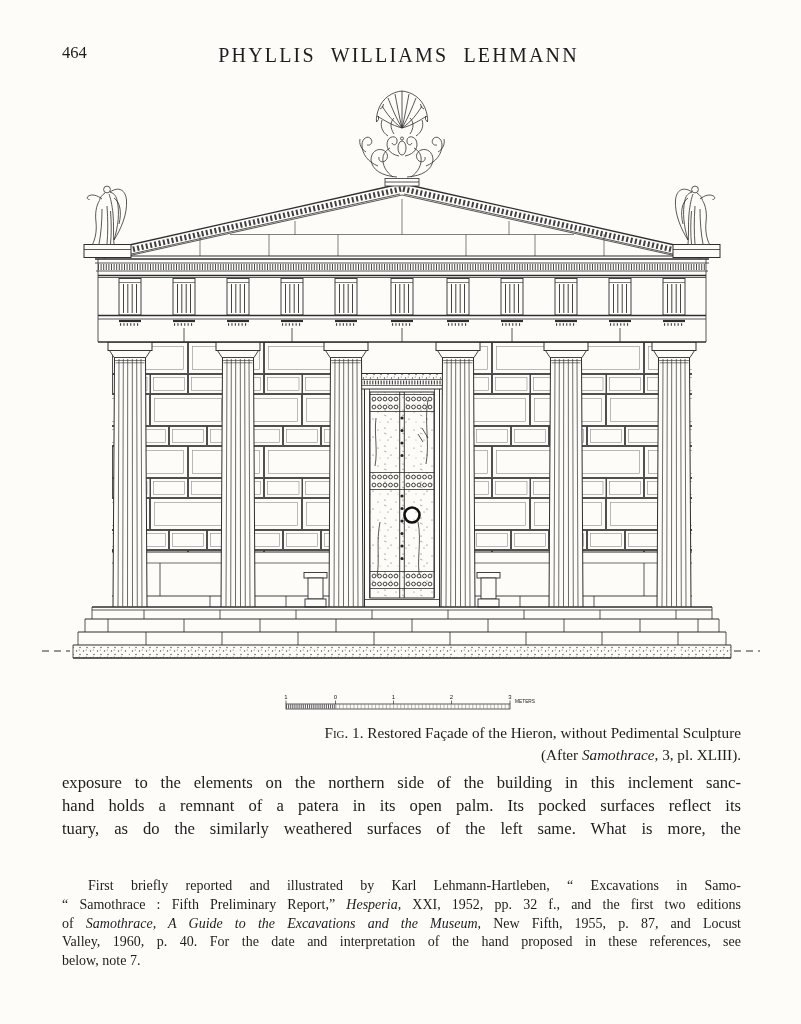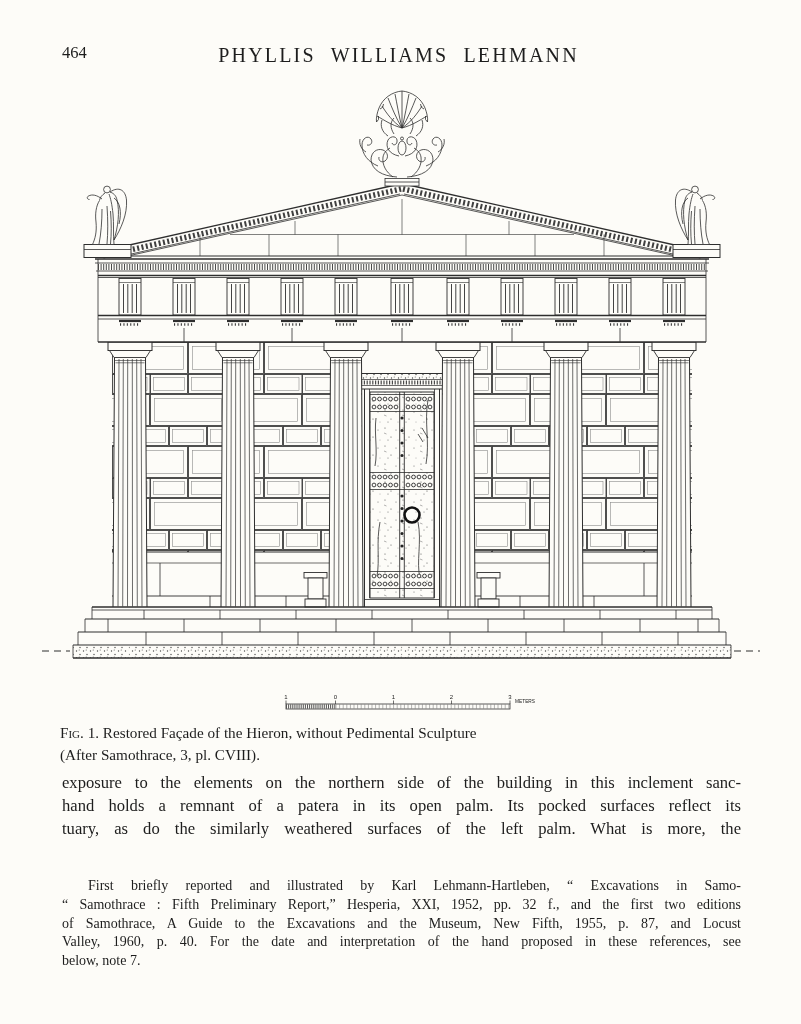--- a/index.html
+++ b/index.html
@@ -3,23 +3,23 @@
 <meta charset="utf-8">
 <style>
   *{margin:0;padding:0;box-sizing:border-box}
   html,body{width:801px;height:1024px}
   body{background:#fdfcf8;font-family:"Liberation Serif","DejaVu Serif",serif;color:#1d1d1d;overflow:hidden}
   .page{position:relative;width:797px;height:1024px}
   .page-number{position:absolute;left:62px;top:43px;font-size:16.5px}
   .running-header{position:absolute;left:0;right:0;top:44px;text-align:center;font-size:20px;letter-spacing:2.2px;word-spacing:8px}
   .figure-svg{position:absolute;left:40px;top:82px}
   .scalebar-svg{position:absolute;left:278px;top:692px}
-  .caption{position:absolute;left:60px;width:681px;top:722px;text-align:left;font-size:15.2px;line-height:21.5px}
+  .caption{position:absolute;left:60px;width:681px;top:722px;text-align:right;font-size:15.2px;line-height:21.5px}
   .sc{font-variant:small-caps}
-  .it{}
+  .it{font-style:italic}
   .body-text{position:absolute;left:62px;top:771px;width:679px;font-size:16.6px;line-height:23px}
   .footnote{position:absolute;left:62px;top:877px;width:679px;font-size:14px;line-height:18.8px}
   .tline{text-align:justify;text-align-last:justify}
   .body-text .tline.last{text-align-last:justify}
   .footnote .tline.last{text-align-last:left}
   .footnote .tline:first-child{text-indent:26px}
   svg{display:block}
   .ink{stroke:#2e2e2e;fill:none;stroke-width:.8}
   .wf{fill:#fdfcf8}
   text{font-family:"Liberation Sans","DejaVu Sans",sans-serif;fill:#222}
@@ -382,27 +382,27 @@
     <text x="8" y="7" font-size="6" text-anchor="middle">1</text>
     <text x="57.5" y="7" font-size="6" text-anchor="middle">0</text>
     <text x="115.5" y="7" font-size="6" text-anchor="middle">1</text>
     <text x="173.5" y="7" font-size="6" text-anchor="middle">2</text>
     <text x="232" y="7" font-size="6" text-anchor="middle">3</text>
     <text x="237" y="11" font-size="4.8">METERS</text>
   </svg>
 
   <div class="caption">
     <div><span class="sc">Fig. 1.</span><span>  Restored Façade of the Hieron, without Pedimental Sculpture</span></div>
-    <div><span>(After </span><span class="it">Samothrace</span><span>, 3, pl. CVIII).</span></div>
+    <div><span>(After </span><span class="it">Samothrace</span><span>, 3, pl. XLIII).</span></div>
   </div>
 
   <div class="body-text">
       <div class="tline"><span>exposure to the elements on the northern side of the building in this inclement sanc-</span></div>
       <div class="tline"><span>hand holds a remnant of a patera in its open palm.  Its pocked surfaces reflect its</span></div>
-      <div class="tline last"><span>tuary, as do the similarly weathered surfaces of the left palm.  What is more, the</span></div>
+      <div class="tline last"><span>tuary, as do the similarly weathered surfaces of the left same.  What is more, the</span></div>
     </div>
 
   <div class="footnote">
       <div class="tline"><span>First briefly reported and illustrated by Karl Lehmann-Hartleben, “ Excavations in Samo-</span></div>
       <div class="tline"><span>“ Samothrace : Fifth Preliminary Report,” </span><span class="it">Hesperia</span><span>, XXI, 1952, pp. 32 f., and the first two editions</span></div>
       <div class="tline"><span>of </span><span class="it">Samothrace, A Guide to the Excavations and the Museum</span><span>, New Fifth, 1955, p. 87, and Locust</span></div>
       <div class="tline"><span>Valley, 1960, p. 40.  For the date and interpretation of the hand proposed in these references, see</span></div>
       <div class="tline last"><span>below, note 7.</span></div>
     </div>
 

